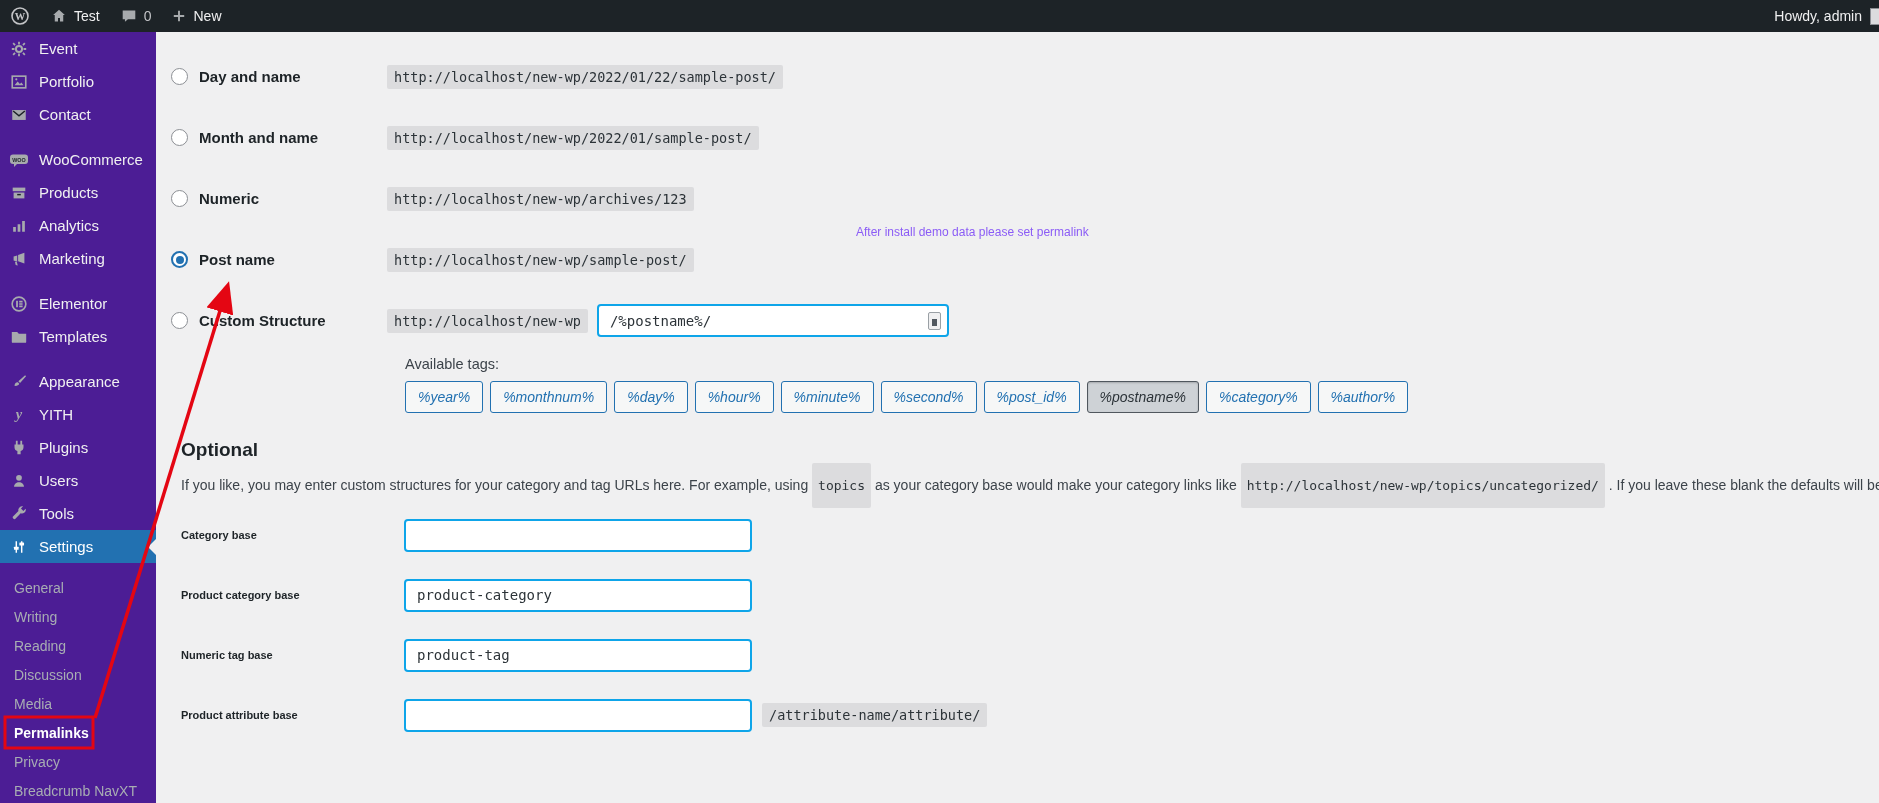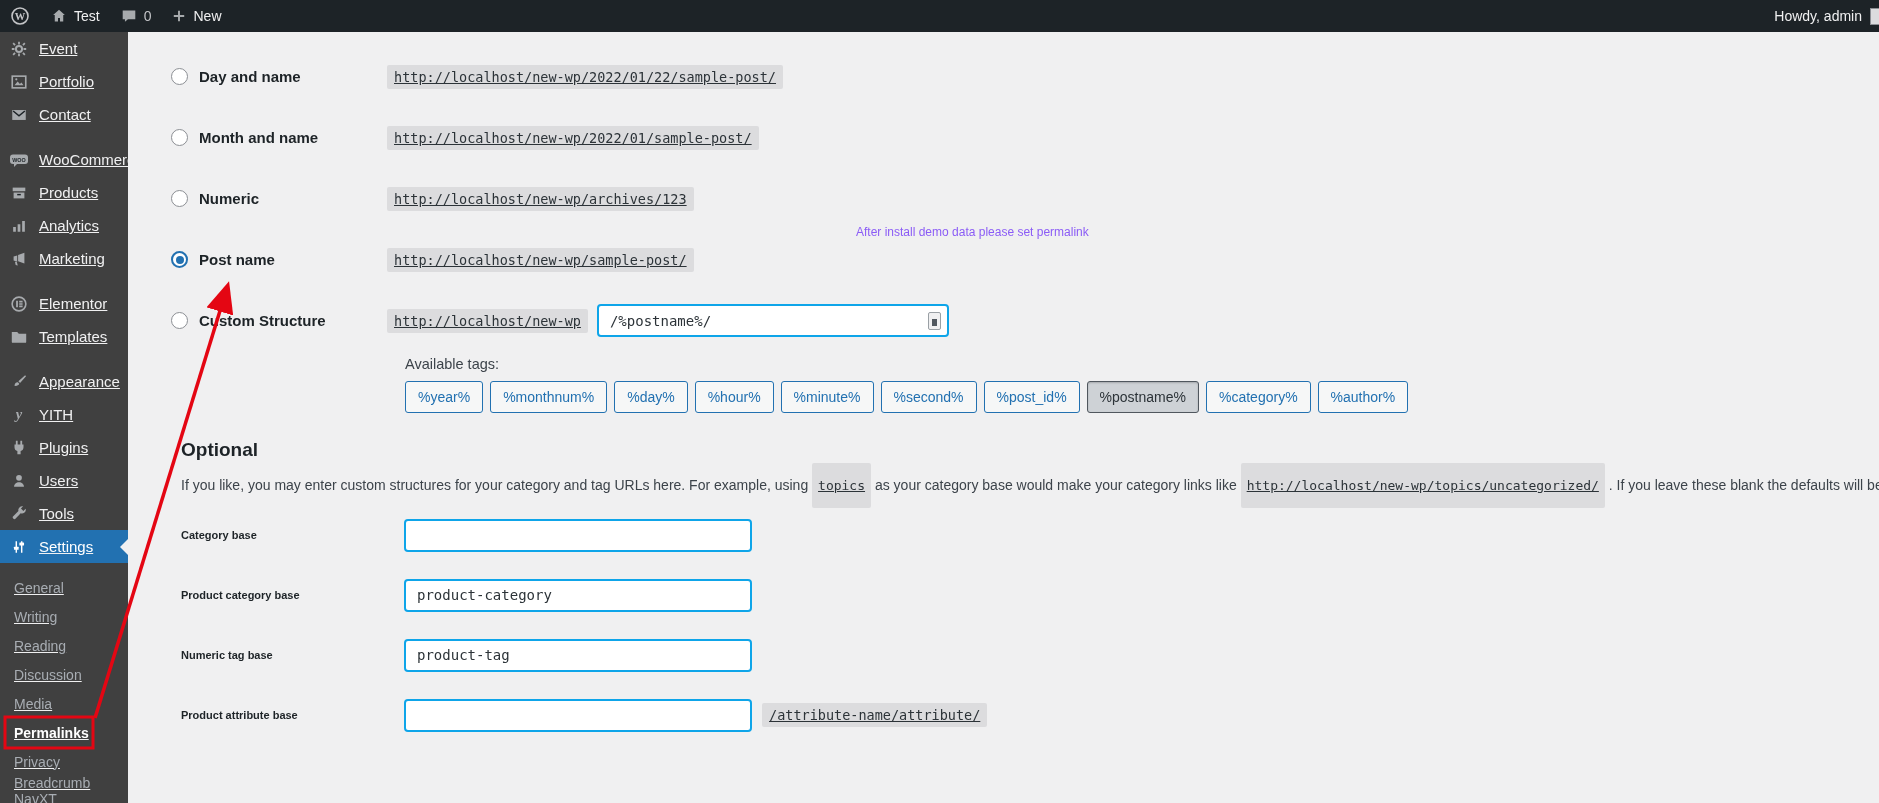--- a/index.html
+++ b/index.html
@@ -15,22 +15,22 @@
     font-size:14px; z-index:30; overflow:hidden;
   }
   .ab-item { display:flex; align-items:center; gap:6px; padding:0 10px; height:32px; cursor:pointer; }
   .ab-item svg { display:block; }
   .ab-count { color:#c3c4c7; }
   .ab-right { margin-left:auto; display:flex; align-items:center; }
   .ab-howdy { padding-right:8px; }
   .avatar { width:17px; height:17px; background:#dcdcde; border:1px solid #8c8f94; margin-right:-8px; flex:none; }
   
   .sidebar {
-    position:absolute; top:32px; left:0; width:128px; height:771px;
-    background:#404040; z-index:20; font-size:15px; color:#f0f0f1;text-decoration:underline;
+    position:absolute; top:32px; left:0; width:156px; height:771px;
+    background:#4c1d95; z-index:20; font-size:15px; color:#f0f0f1;
   }
   .menu-item { height:33px; display:flex; align-items:center; gap:10px; padding-left:9px; cursor:pointer; }
   .menu-item .mi { width:20px; height:20px; flex:none; display:flex; align-items:center; justify-content:center; }
   .menu-sep { height:12px; }
   .menu-item.active { background:#2271b1; color:#fff; position:relative; }
   .menu-item.active .notch {
     position:absolute; right:0; top:50%; margin-top:-8px; width:0; height:0;
     border-top:8px solid transparent; border-bottom:8px solid transparent;
     border-right:8px solid #f0f0f1;
   }
@@ -41,35 +41,35 @@
   .content { position:absolute; top:32px; left:160px; width:1719px; height:771px; overflow:hidden; }
   .choices { margin-top:14px; }
   .choice-row { height:61px; display:flex; align-items:center; padding-left:11px; }
   .choice-label { width:216px; display:flex; align-items:center; gap:11px; flex:none; }
   .choice-label .txt { font-size:15px; font-weight:600; color:#1d2327; cursor:pointer; }
   .radio { width:17px; height:17px; border-radius:50%; background:#fff; border:1px solid #8c8f94; flex:none; position:relative; cursor:pointer; }
   .radio.checked { border:2px solid #2271b1; }
   .radio.checked::after { content:""; position:absolute; left:50%; top:50%; width:8px; height:8px; margin:-4px 0 0 -4px; border-radius:50%; background:#2271b1; }
   code, .code {
     font-family:"DejaVu Sans Mono","Liberation Mono",monospace;
-    font-size:13.5px; background:#dcdcde; color:#2c3338; padding:4px 7px; border-radius:2px; white-space:nowrap;text-decoration:underline;
+    font-size:13.5px; background:#dcdcde; color:#2c3338; padding:4px 7px; border-radius:2px; white-space:nowrap;
   }
   .custom-wrap { display:flex; align-items:center; gap:9px; }
   .input-wrap { position:relative; width:352px; }
   input[type=text] {
     width:100%; height:33px; background:#fff; border:2px solid #0ea5e9; border-radius:4px;
     font-family:"DejaVu Sans Mono","Liberation Mono",monospace; font-size:14px; color:#2c3338; padding:0 11px; outline:none;
   }
   .adorn {
     position:absolute; right:8px; top:50%; margin-top:-9px; width:13px; height:18px;
     background:#f0f0f1; border:1px solid #9aa0a5; border-radius:2px; cursor:pointer;
   }
   .adorn::after { content:""; position:absolute; left:3px; top:6px; width:5px; height:7px; background:#50575e; }
   .tags-label { margin:5px 0 0 245px; font-size:14.5px; color:#3c434a; }
-  .tags { margin:9px 0 0 245px; display:flex; gap:7px; }
+  .tags { margin:9px 0 0 245px; display:flex; gap:7px;font-style:italic; }
   .tag-btn {
     height:32px; padding:0 12px; display:flex; align-items:center;
     background:#f6f7f7; border:1px solid #2271b1; border-radius:3px;
     color:#2271b1; font-size:14px; cursor:pointer; white-space:nowrap;
   }
   .tag-btn.active { background:#ced2d6; border-color:#50575e; color:#2c3338; box-shadow:inset 0 1px 2px rgba(0,0,0,.2); }
   .optional-h { margin:26px 0 0 21px; font-size:19px; font-weight:600; color:#1d2327; }
   .optional-p { margin:16px 0 0 21px; font-size:14px; color:#3c434a; white-space:nowrap; }
   .optional-p code { font-size:13px; padding:15px 6px; }
   .opt-table { margin-top:12px; }

